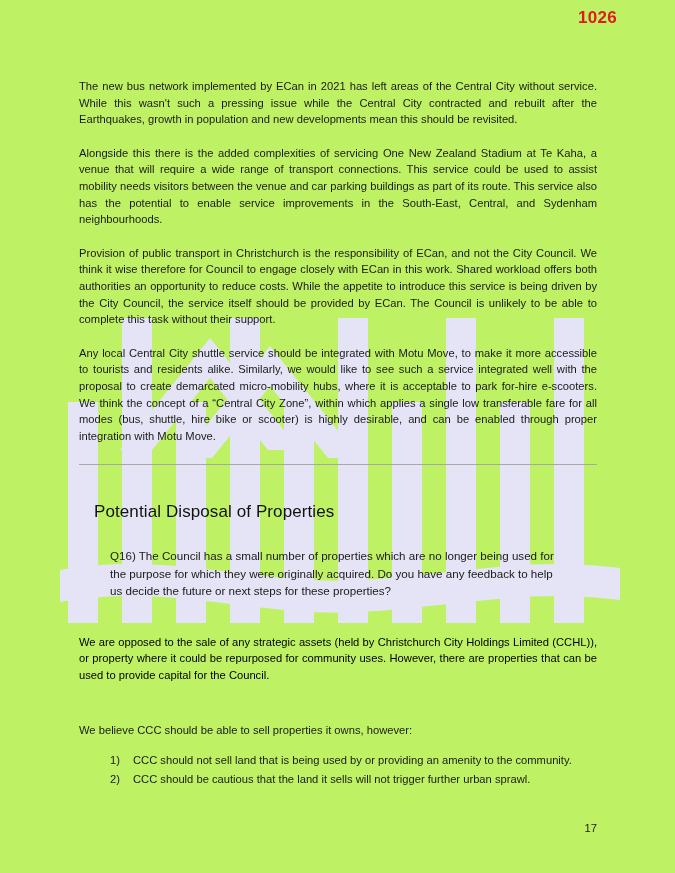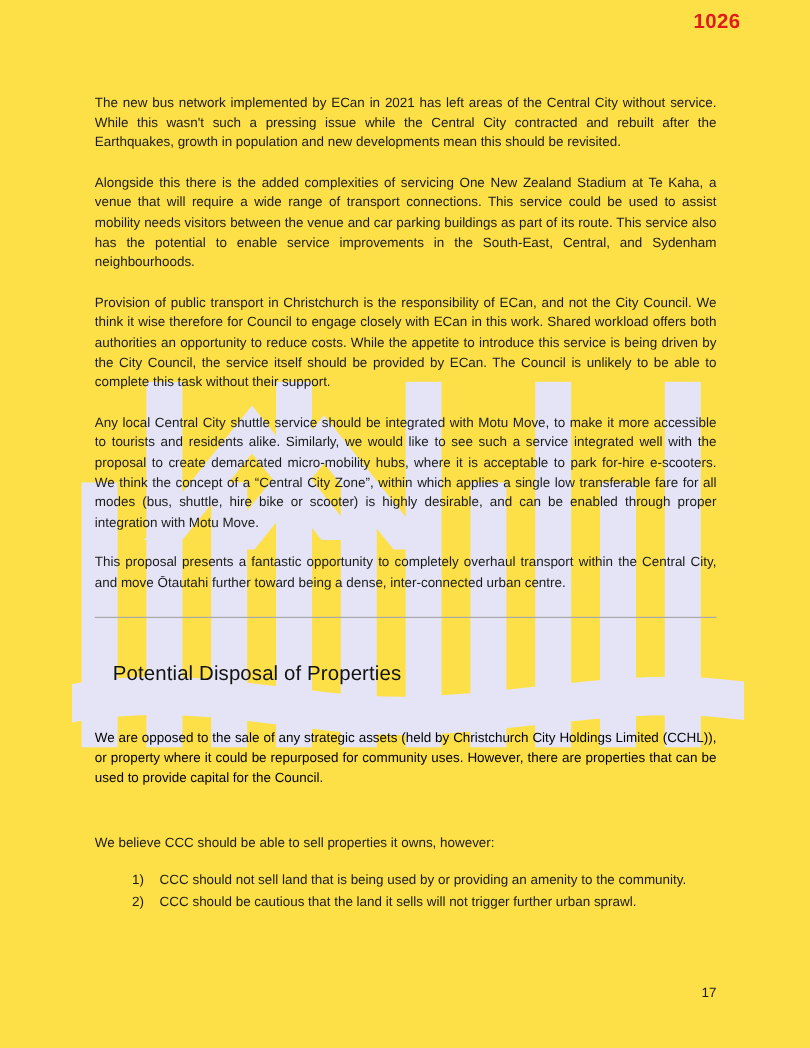--- a/index.html
+++ b/index.html
@@ -9,21 +9,21 @@
     background: #ffffff;
   }
   body {
     font-family: "Liberation Sans", sans-serif;
     color: #000000;
   }
   #page {
     position: relative;
     width: 675px;
     height: 873px;
-    background: #fde047;
+    background: #bef264;
     overflow: hidden;
   }
 
   
   #watermark {
     position: absolute;
     left: 60px;
     top: 318px;
     width: 560px;
     height: 305px;
@@ -164,26 +164,28 @@
   </div>
 
   <div id="stamp-number" style="color:#e01b1b;">1026</div>
 
   <div id="content">
 
     <p class="body-para">The new bus network implemented by ECan in 2021 has left areas of the Central City without service. While this wasn't such a pressing issue while the Central City contracted and rebuilt after the Earthquakes, growth in population and new developments mean this should be revisited.</p>
     <p class="body-para">Alongside this there is the added complexities of servicing One New Zealand Stadium at Te Kaha, a venue that will require a wide range of transport connections. This service could be used to assist mobility needs visitors between the venue and car parking buildings as part of its route. This service also has the potential to enable service improvements in the South-East, Central, and Sydenham neighbourhoods.</p>
     <p class="body-para">Provision of public transport in Christchurch is the responsibility of ECan, and not the City Council. We think it wise therefore for Council to engage closely with ECan in this work. Shared workload offers both authorities an opportunity to reduce costs. While the appetite to introduce this service is being driven by the City Council, the service itself should be provided by ECan. The Council is unlikely to be able to complete this task without their support.</p>
     <p class="body-para">Any local Central City shuttle service should be integrated with Motu Move, to make it more accessible to tourists and residents alike. Similarly, we would like to see such a service integrated well with the proposal to create demarcated micro-mobility hubs, where it is acceptable to park for-hire e-scooters. We think the concept of a “Central City Zone”, within which applies a single low transferable fare for all modes (bus, shuttle, hire bike or scooter) is highly desirable, and can be enabled through proper integration with Motu Move.</p>
-    <p class="body-para">This proposal presents a fantastic opportunity to completely overhaul transport within the Central City, and move Ōtautahi further toward being a dense, inter-connected urban centre.</p>
 
     <hr class="section-rule">
 
     <h2 class="section-heading">Potential Disposal of Properties</h2>
 
+    <div class="question-block">
+      <p>Q16) The Council has a small number of properties which are no longer being used for the purpose for which they were originally acquired. Do you have any feedback to help us decide the future or next steps for these properties?</p>
+    </div>
 
     <p class="bold-response">We are opposed to the sale of any strategic assets (held by Christchurch City Holdings Limited (CCHL)), or property where it could be repurposed for community uses. However, there are properties that can be used to provide capital for the Council.</p>
 
     <p class="lead-in">We believe CCC should be able to sell properties it owns, however:</p>
 
     <ol class="numbered-list">
       <li>CCC should not sell land that is being used by or providing an amenity to the community.</li>
       <li>CCC should be cautious that the land it sells will not trigger further urban sprawl.</li>
     </ol>
 

